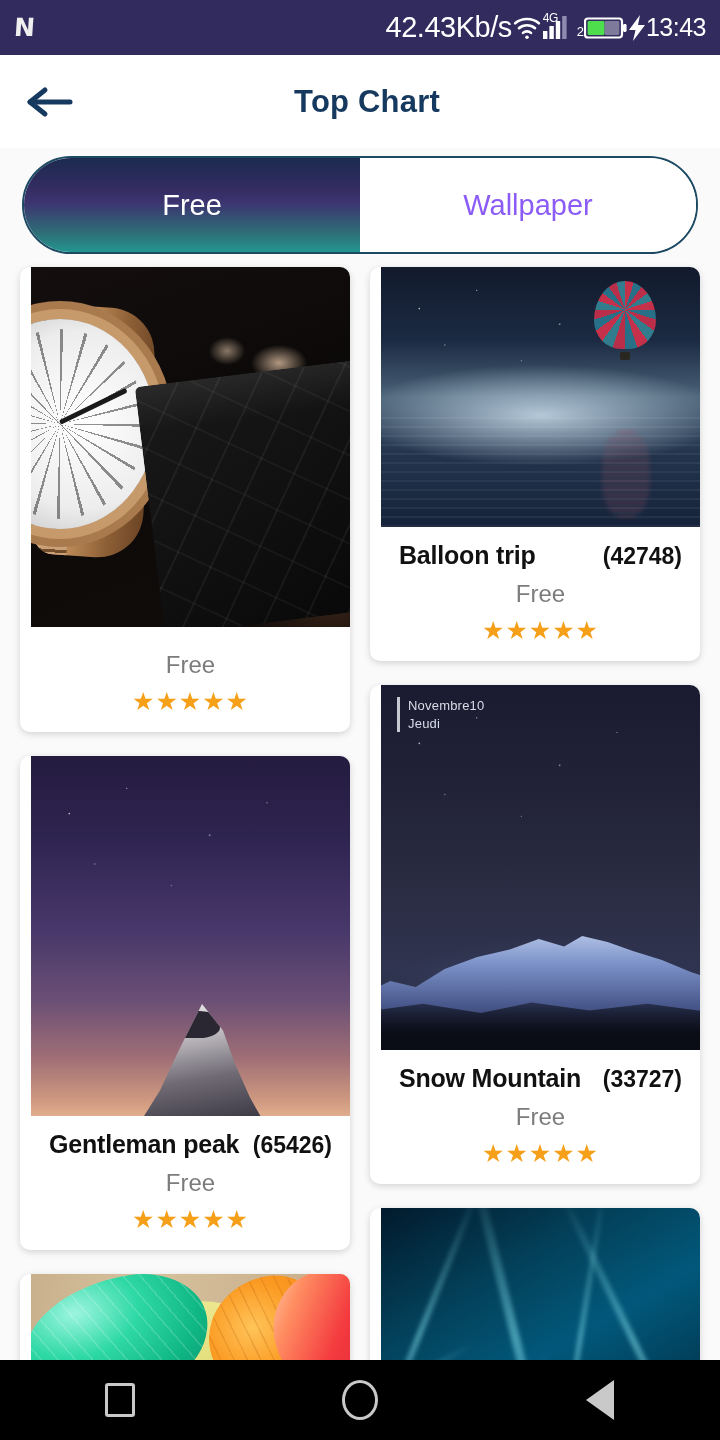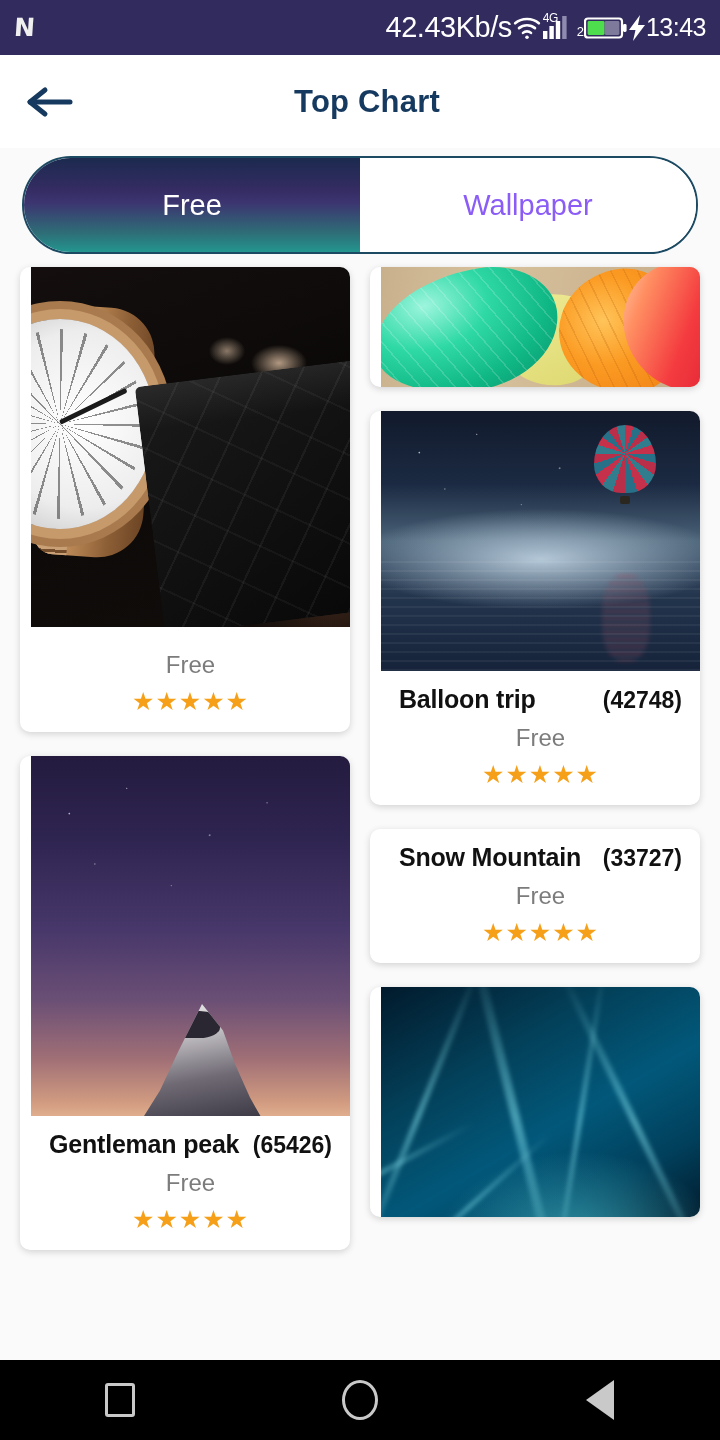--- a/index.html
+++ b/index.html
@@ -428,20 +428,29 @@
         </div>
         <div class="meta-row2">
           <span class="price">Free</span>
           <span class="stars">★★★★★</span>
         </div>
       </div>
     </div>
 
     
     <div class="card">
+      <div class="thumb art-snow">
+        <div class="stars-dots"></div>
+        <div class="date-overlay">
+          <div>Novembre10</div>
+          <div>Jeudi</div>
+        </div>
+        <div class="snow-peak"></div>
+        <div class="snow-shadow"></div>
+      </div>
       <div class="meta">
         <div class="meta-row">
           <span class="title">Snow Mountain</span>
           <span class="count">(33727)</span>
         </div>
         <div class="meta-row2">
           <span class="price">Free</span>
           <span class="stars">★★★★★</span>
         </div>
       </div>

